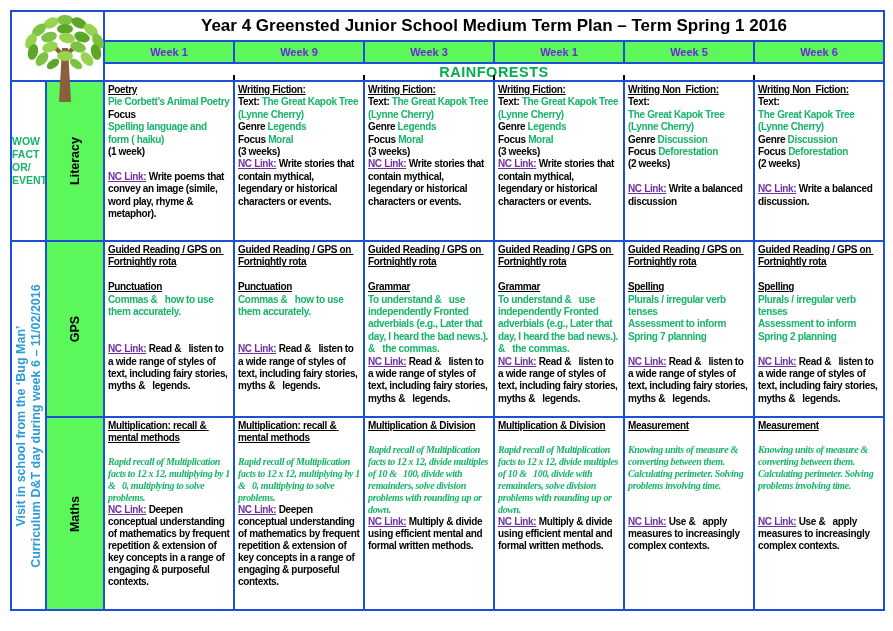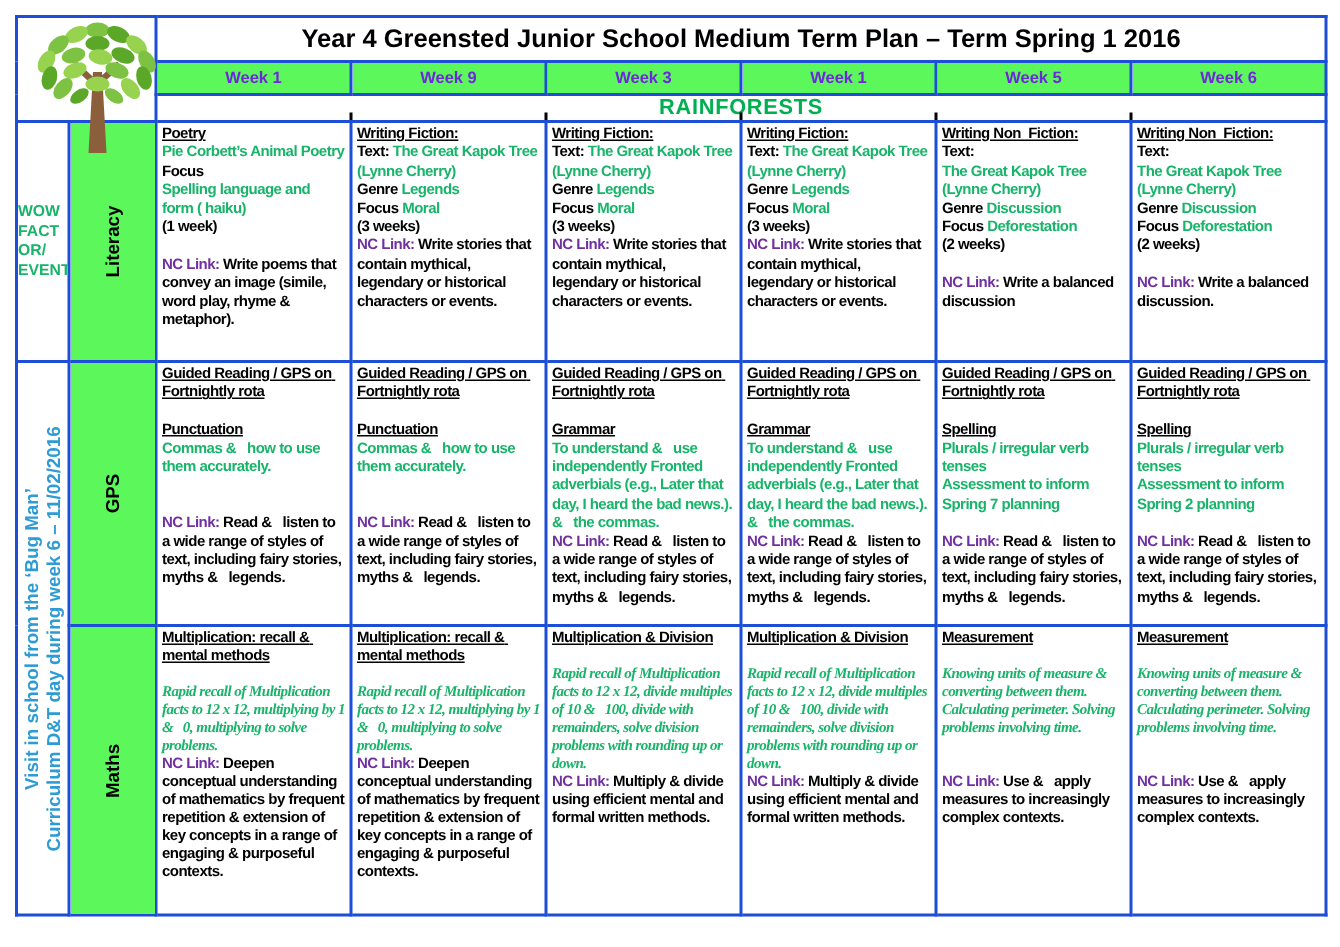--- a/index.html
+++ b/index.html
@@ -16,21 +16,21 @@
   th.week-cell{background:#5BF75B;font-size:11px;font-weight:bold;text-align:center;vertical-align:middle;color:#6d28d9;}
   .rain-cell{position:relative;text-align:center;vertical-align:middle;color:#00B050;font-weight:bold;font-size:14.5px;letter-spacing:.5px;}
   .tick{position:absolute;bottom:0;width:2px;height:5px;background:#000;}
   .tree-cell{overflow:visible;position:relative;}
   .tree-cell svg{position:absolute;top:2px;left:8px;z-index:3;}
   .content{font-size:10px;font-weight:bold;line-height:12.4px;letter-spacing:-0.35px;padding:2px 3px 0 3px;white-space:pre-wrap;color:#000;}
   tr.row-maths .content{line-height:12px;}
   .r-h{text-decoration:underline;}
   .r-g{color:#17B469;}
   .r-gi{color:#17B469;font-style:italic;font-family:Liberation Serif, serif;}
-  .r-nc{color:#7030A0;text-align:right;}
+  .r-nc{color:#7030A0;text-decoration:underline;text-align:right;}
   .wow-cell{text-align:left;vertical-align:middle;color:#17B469;font-weight:bold;font-size:10.5px;line-height:13px;white-space:pre-line;}
   .green-cell{background:#5BF75B;position:relative;}
   .rot{position:absolute;top:50%;left:50%;transform:translate(-50%,-50%) rotate(-90deg);white-space:nowrap;text-align:center;}
   .row-label{font-weight:bold;font-size:12.5px;color:#000;}
   .visit-cell{position:relative;}
   .visit-text{color:#2E9BD5;font-weight:bold;font-size:12.5px;line-height:15px;}
 </style>
 </head>
 <body>
 

